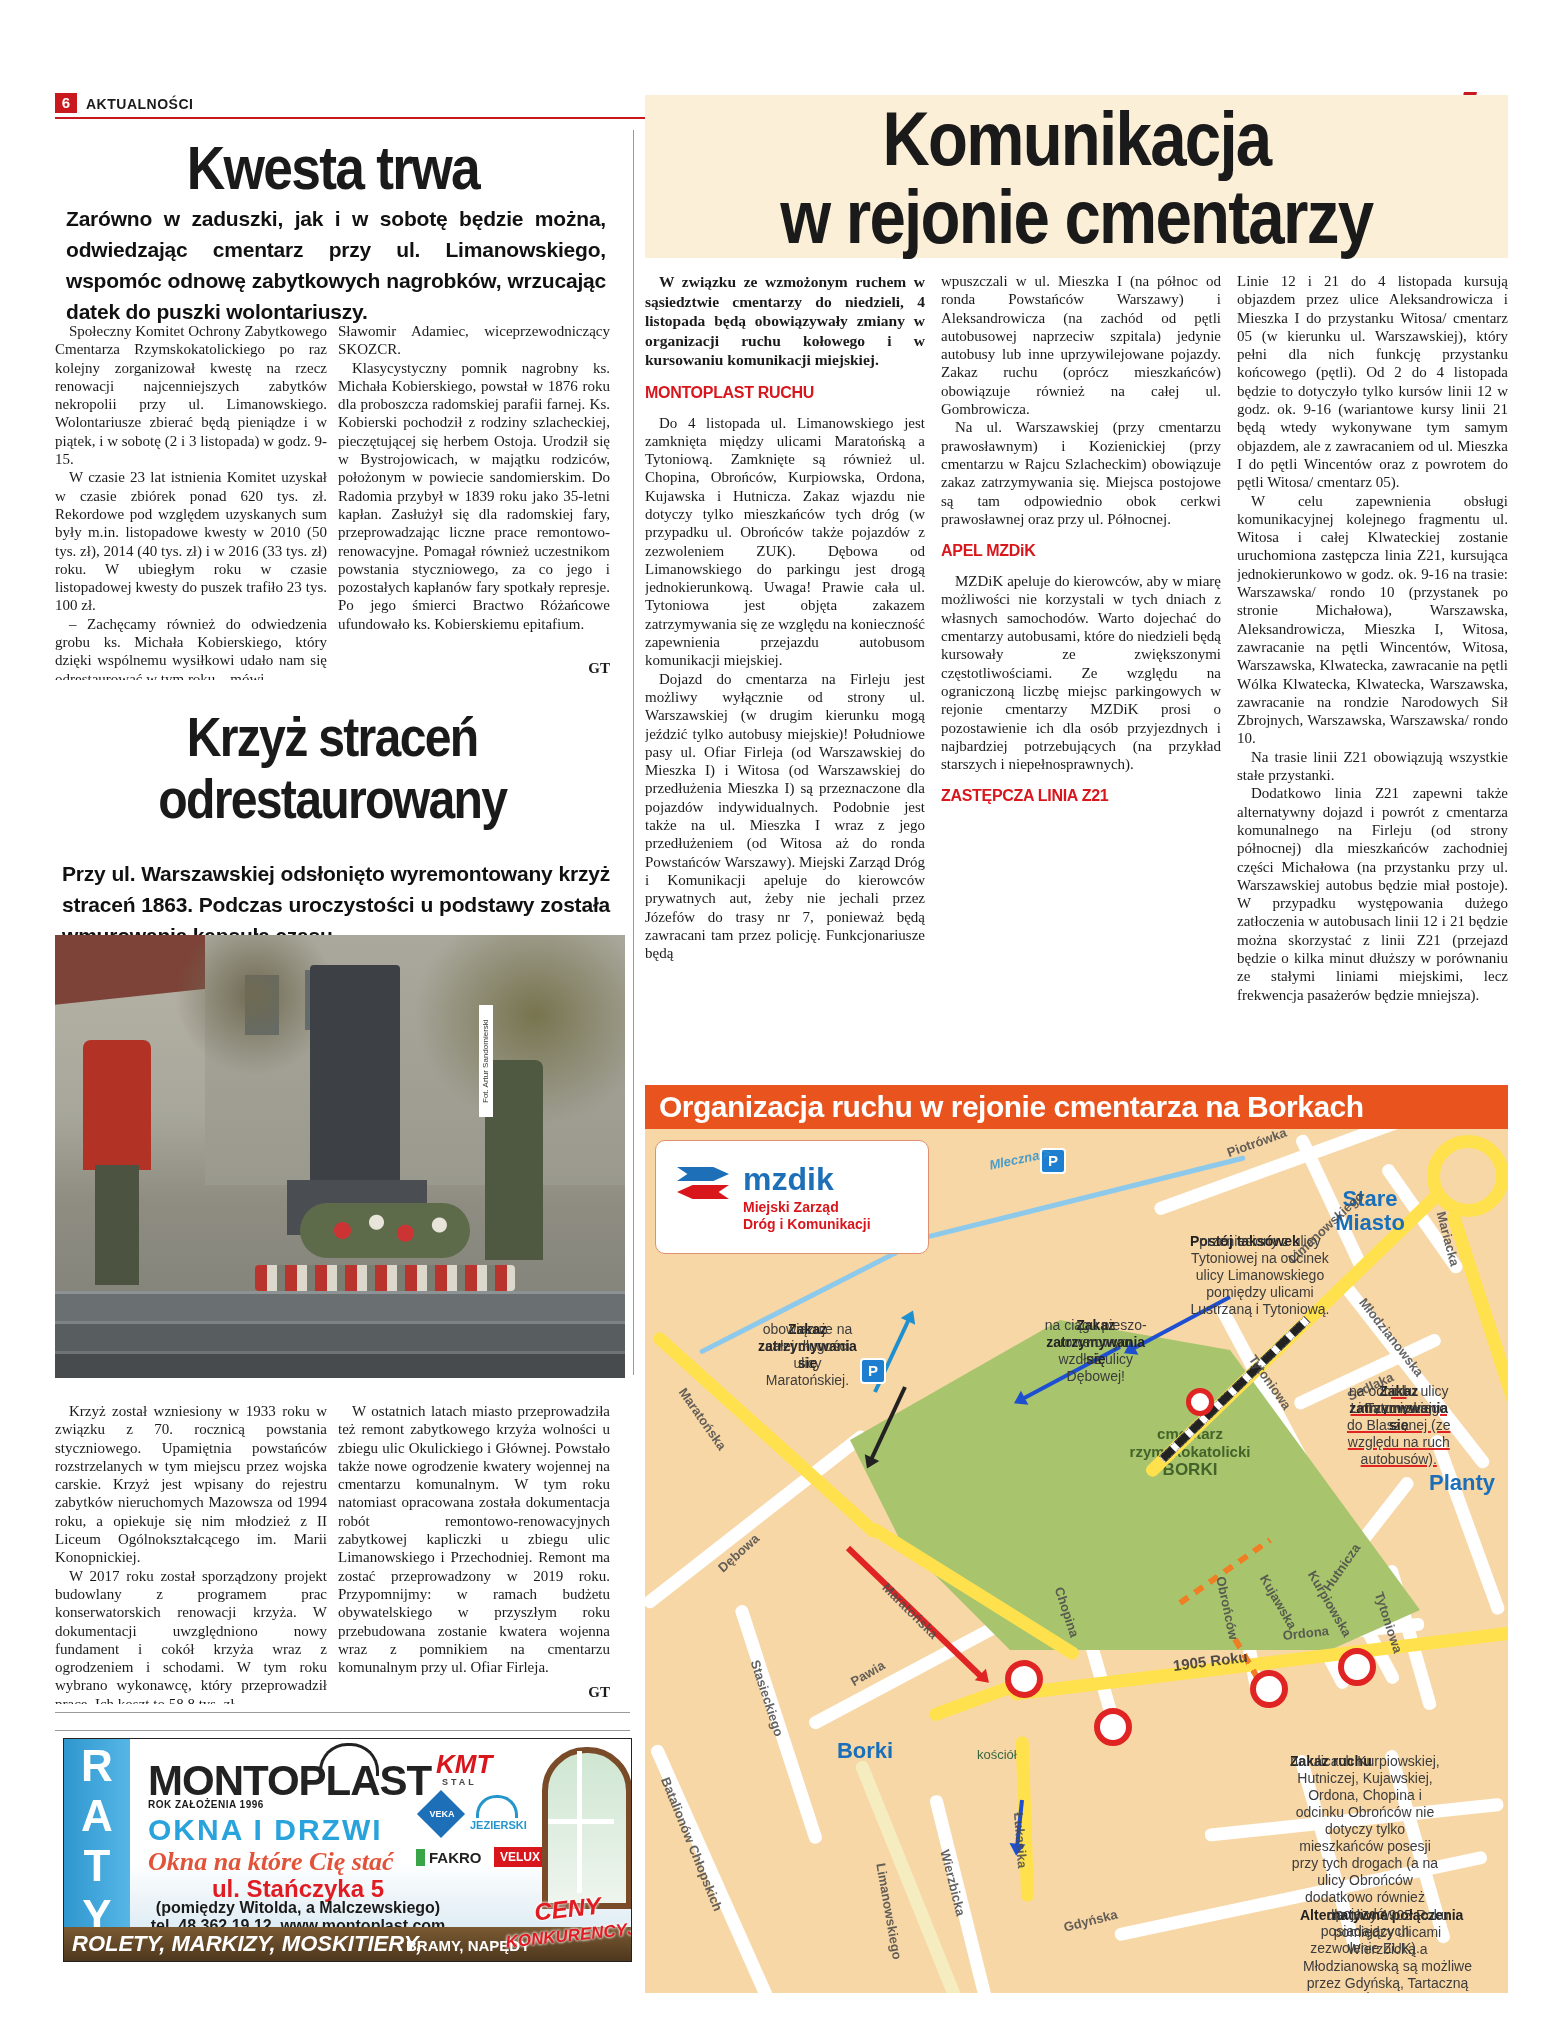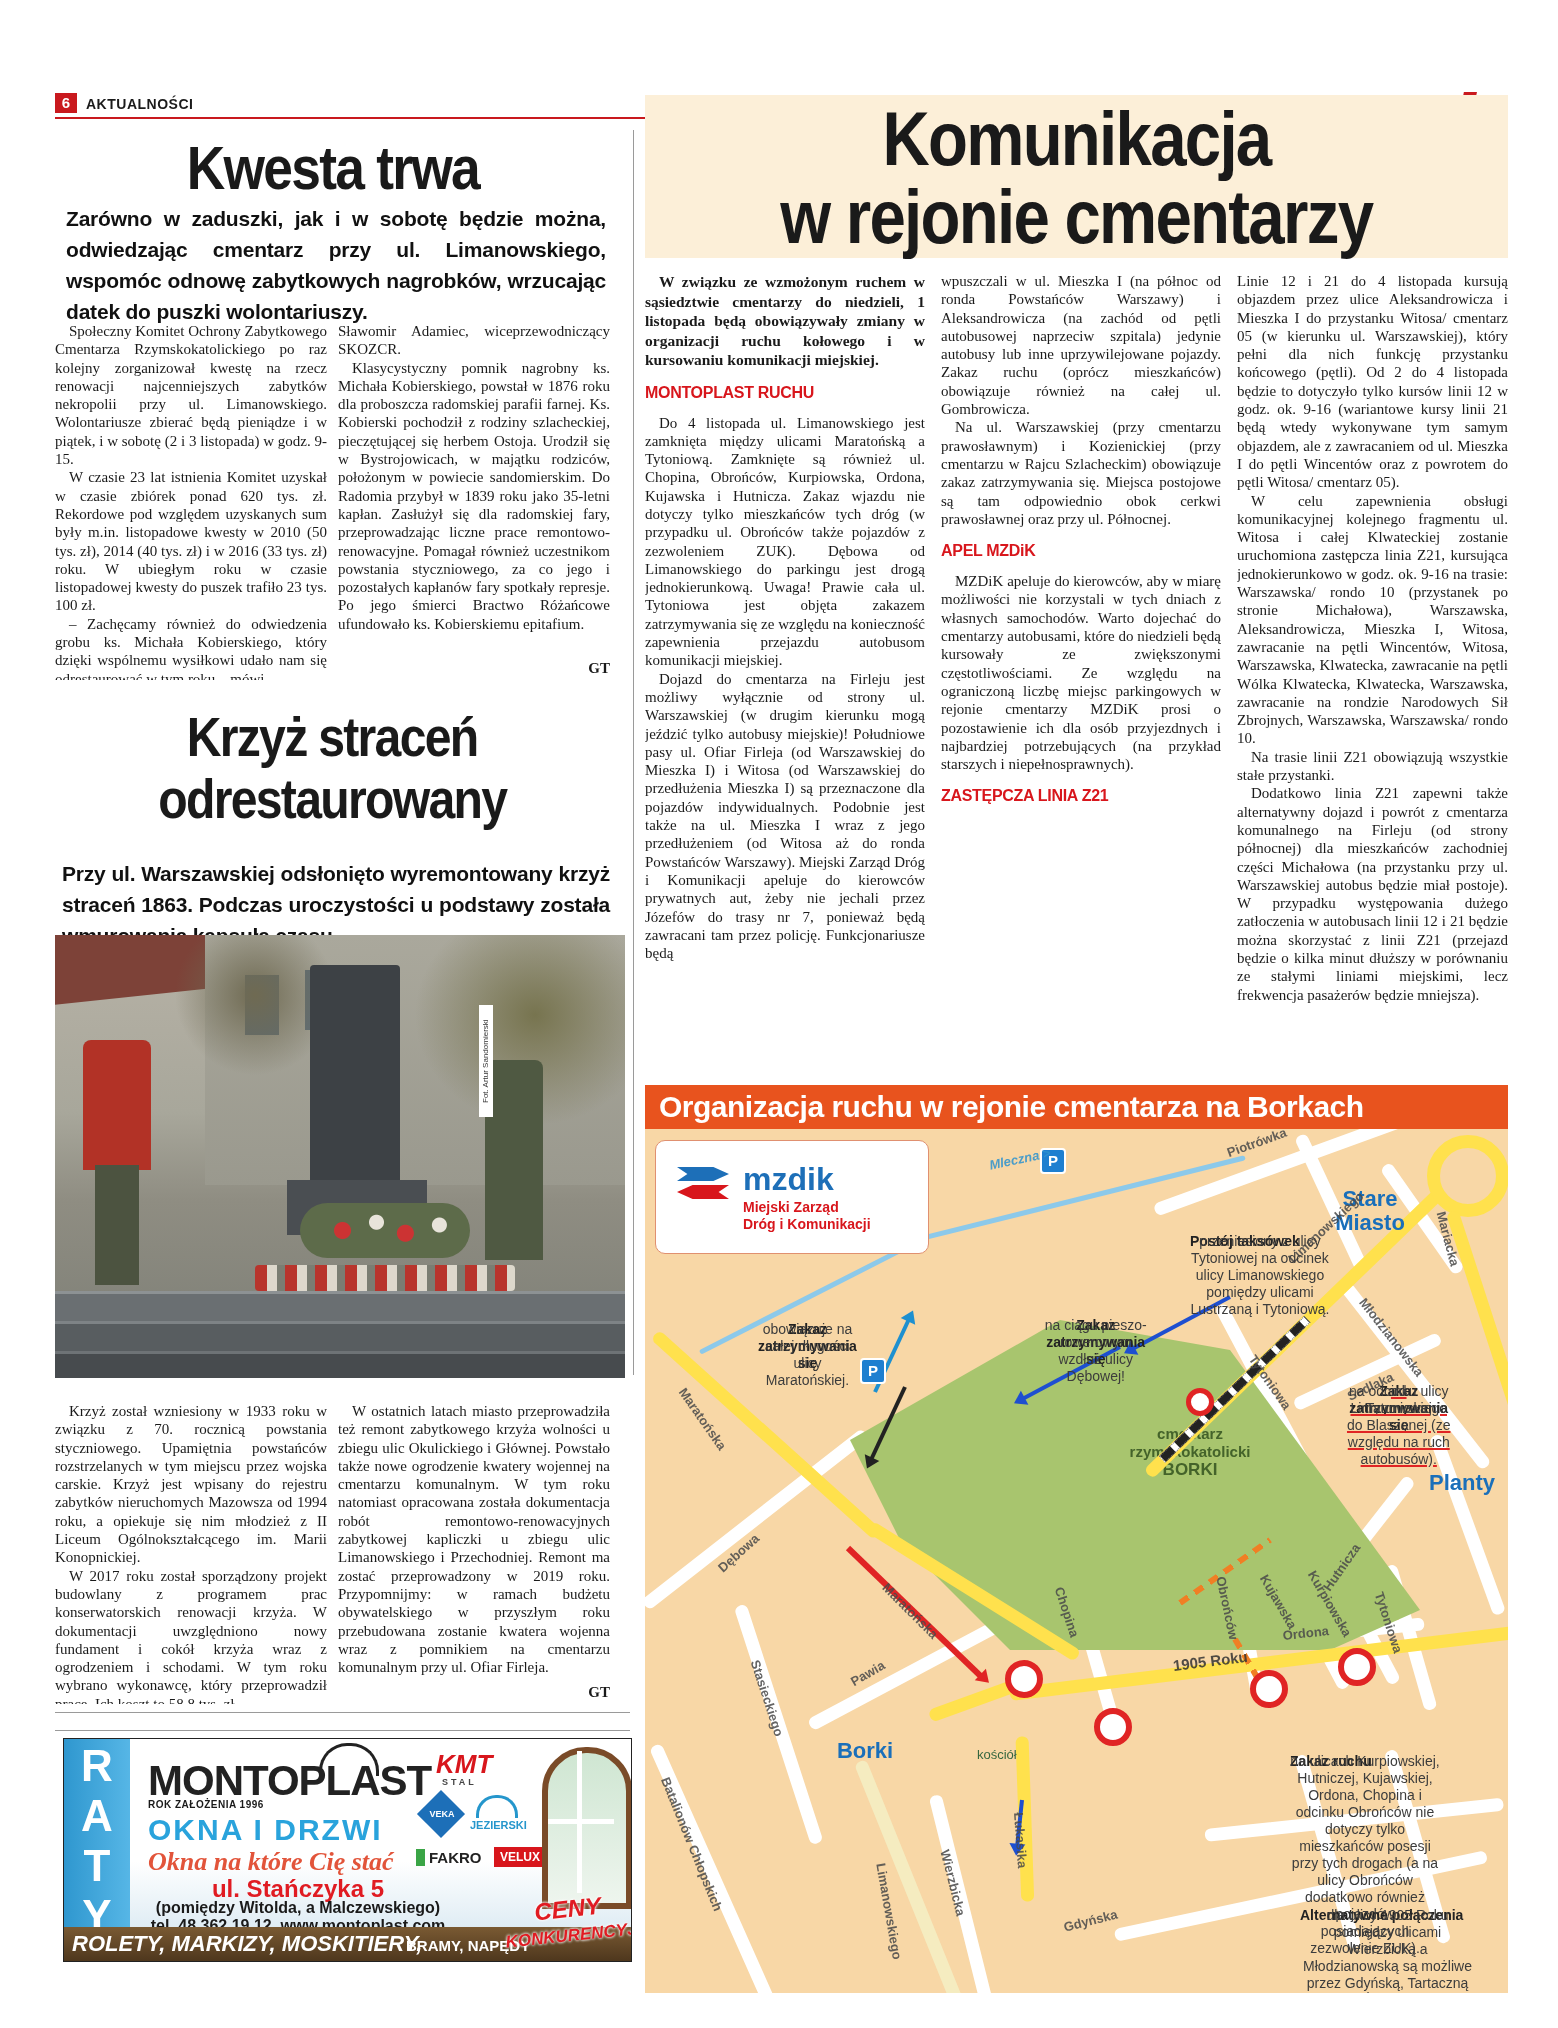--- a/index.html
+++ b/index.html
@@ -183,21 +183,21 @@
 
   <div class="abs vrule" style="left:633px;top:130px;height:1245px;"></div>
 
   <div class="abs" style="left:645px;top:95px;width:863px;height:163px;background:#fcefd8;"></div>
   <div class="abs bigtitle" style="left:645px;top:100px;width:863px;text-align:center;font-size:76px;line-height:78px;">
     <span class="squeeze">Komunikacja</span><br>
     <span class="squeeze">w rejonie cmentarzy</span>
   </div>
 
   <div class="col" style="left:645px;top:272px;width:280px;height:806px;">
-    <p class="boldlead noindent">W związku ze wzmożonym ruchem w sąsiedztwie cmentarzy do niedzieli, 1 listopada będą obowiązywały zmiany w organizacji ruchu kołowego i w kursowaniu komunikacji miejskiej.</p>
+    <p class="boldlead noindent">W związku ze wzmożonym ruchem w sąsiedztwie cmentarzy do niedzieli, 4 listopada będą obowiązywały zmiany w organizacji ruchu kołowego i w kursowaniu komunikacji miejskiej.</p>
     <div class="redhead">MONTOPLAST RUCHU</div>
     <p>Do 4 listopada ul. Limanowskiego jest zamknięta między ulicami Maratońską a Tytoniową. Zamknięte są również ul. Chopina, Obrońców, Kurpiowska, Ordona, Kujawska i Hutnicza. Zakaz wjazdu nie dotyczy tylko mieszkańców tych dróg (w przypadku ul. Obrońców także pojazdów z zezwoleniem ZUK). Dębowa od Limanowskiego do parkingu jest drogą jednokierunkową. Uwaga! Prawie cała ul. Tytoniowa jest objęta zakazem zatrzymywania się ze względu na konieczność zapewnienia przejazdu autobusom komunikacji miejskiej.</p>
     <p>Dojazd do cmentarza na Firleju jest możliwy wyłącznie od strony ul. Warszawskiej (w drugim kierunku mogą jeździć tylko autobusy miejskie)! Południowe pasy ul. Ofiar Firleja (od Warszawskiej do Mieszka I) i Witosa (od Warszawskiej do przedłużenia Mieszka I) są przeznaczone dla pojazdów indywidualnych. Podobnie jest także na ul. Mieszka I wraz z jego przedłużeniem (od Witosa aż do ronda Powstańców Warszawy). Miejski Zarząd Dróg i Komunikacji apeluje do kierowców prywatnych aut, żeby nie jechali przez Józefów do trasy nr 7, ponieważ będą zawracani tam przez policję. Funkcjonariusze będą</p>
   </div>
 
   <div class="col" style="left:941px;top:272px;width:280px;height:806px;">
     <p class="noindent">wpuszczali w ul. Mieszka I (na północ od ronda Powstańców Warszawy) i Aleksandrowicza (na zachód od pętli autobusowej naprzeciw szpitala) jedynie autobusy lub inne uprzywilejowane pojazdy. Zakaz ruchu (oprócz mieszkańców) obowiązuje również na całej ul. Gombrowicza.</p>
     <p>Na ul. Warszawskiej (przy cmentarzu prawosławnym) i Kozienickiej (przy cmentarzu w Rajcu Szlacheckim) obowiązuje zakaz zatrzymywania się. Miejsca postojowe są tam odpowiednio obok cerkwi prawosławnej oraz przy ul. Północnej.</p>
     <div class="redhead">APEL MZDiK</div>
     <p>MZDiK apeluje do kierowców, aby w miarę możliwości nie korzystali w tych dniach z własnych samochodów. Warto dojechać do cmentarzy autobusami, które do niedzieli będą kursowały ze zwiększonymi częstotliwościami. Ze względu na ograniczoną liczbę miejsc parkingowych w rejonie cmentarzy MZDiK prosi o pozostawienie ich dla osób przyjezdnych i najbardziej potrzebujących (na przykład starszych i niepełnosprawnych).</p>

